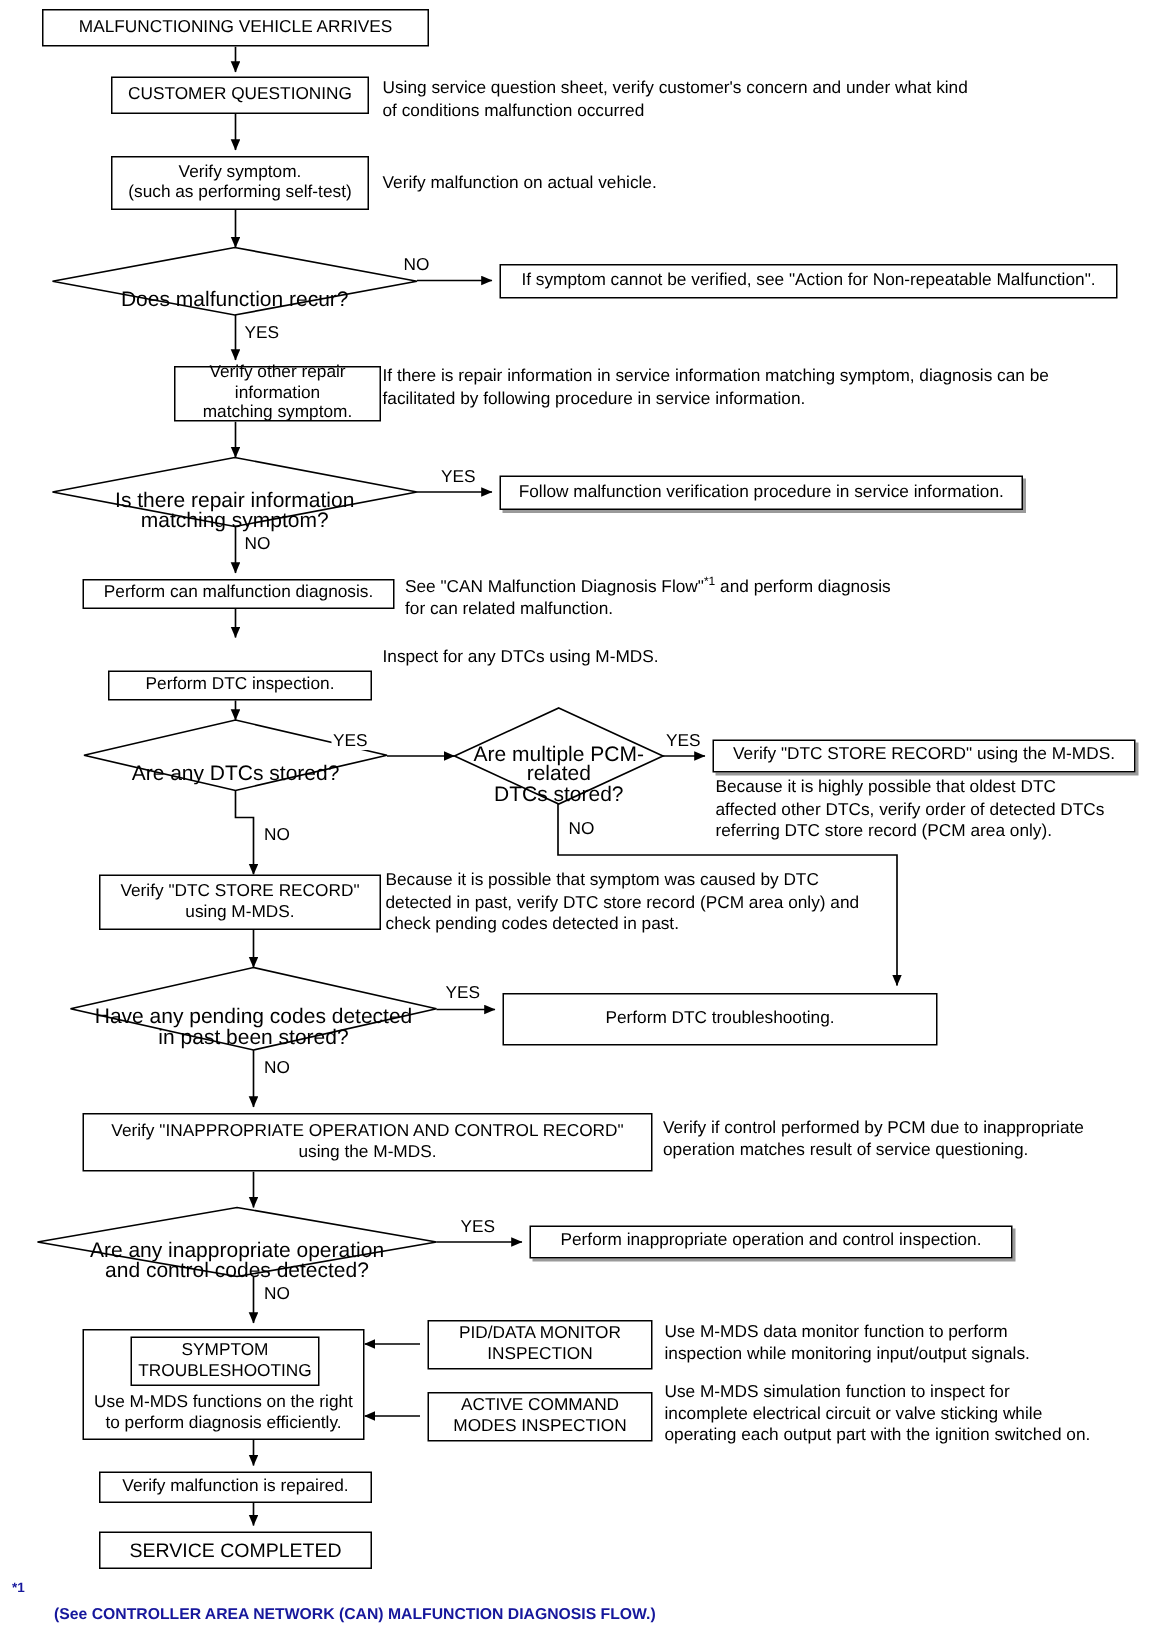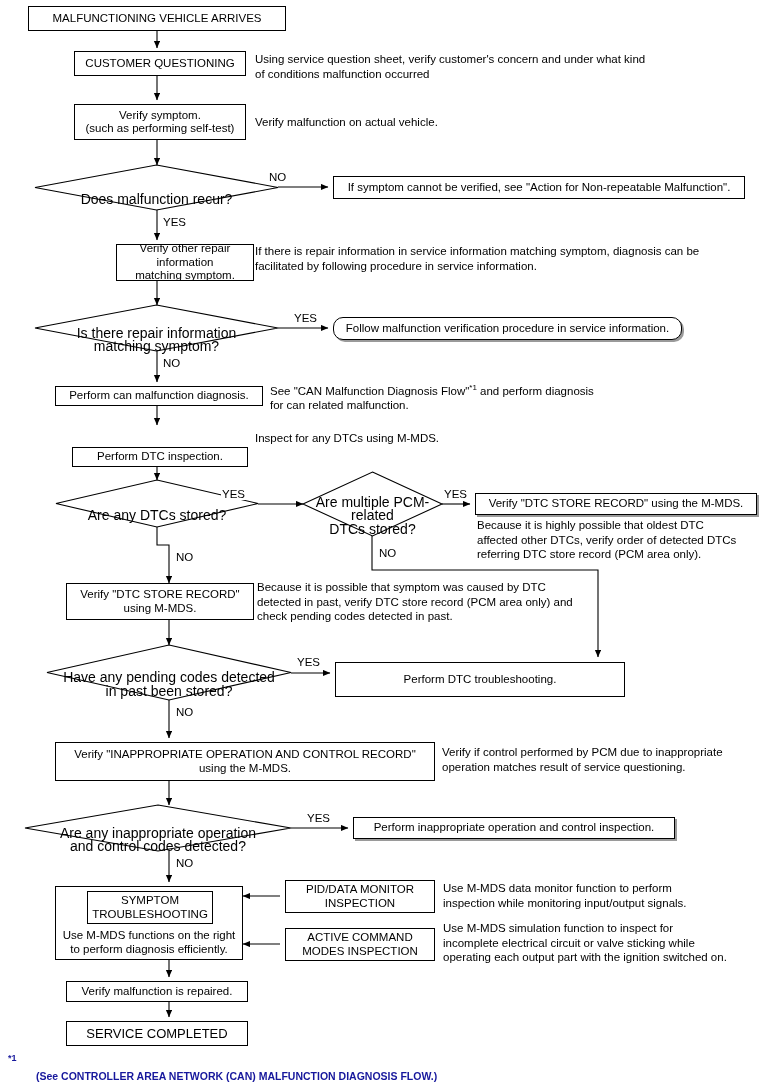--- a/index.html
+++ b/index.html
@@ -176,21 +176,21 @@
 
   <div class="node" style="left:333px; top:176px; width:412px; height:23px;">
     <span>If symptom cannot be verified, see "Action for Non-repeatable Malfunction".</span>
   </div>
 
   <div class="node" style="left:72px; top:244px; width:138px; height:37px;margin-left:44px;">
     <span>Verify other repair information
 matching symptom.</span>
   </div>
 
-  <div class="node shadow" style="left:333px; top:317px; width:349px; height:23px;border-radius:10px;">
+  <div class="node shadow" style="left:333px; top:317px; width:349px; height:23px;">
     <span>Follow malfunction verification procedure in service information.</span>
   </div>
 
   <div class="node" style="left:55px; top:386px; width:208px; height:20px;">
     <span>Perform can malfunction diagnosis.</span>
   </div>
 
   <div class="node" style="left:72px; top:429px; width:176px; height:20px;margin-top:18px;">
     <span>Perform DTC inspection.</span>
   </div>

